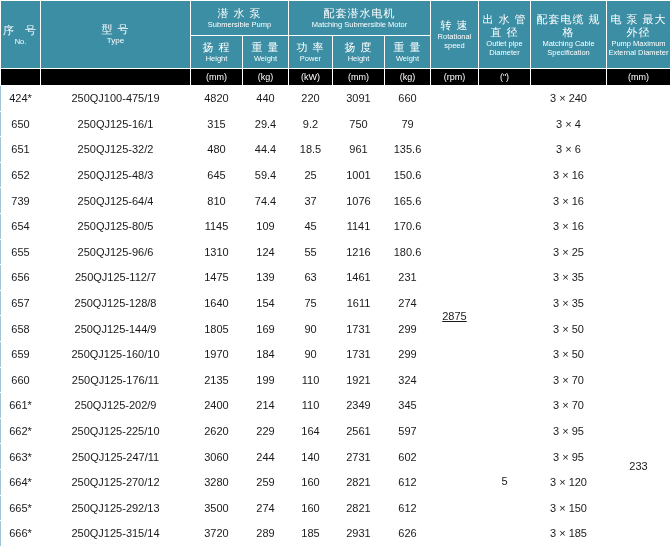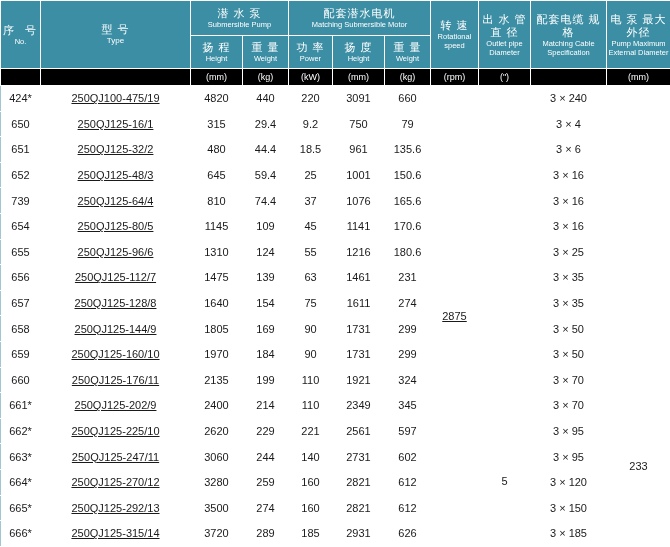--- a/index.html
+++ b/index.html
@@ -58,21 +58,20 @@
     font-size:11px;
     background:#ffffff;
   }
   .cell-num{
     text-align:left;
     padding-left:7px;
   }
   .cell-type{
     text-align:left;
     padding-left:9px;
-    text-decoration:underline;
   }
   tbody td{border:1px solid #9fc6d2;}
   tbody td.cell-num{border-left:1px solid #9fc6d2;}
   
   .merge{
     font-size:11px;
     vertical-align:bottom;
   }
   .merge-mid{
     vertical-align:middle;
@@ -304,21 +303,21 @@
         <td>110</td>
         <td>2349</td>
         <td>345</td>
         <td>3 × 70</td>
       </tr>
       <tr>
         <td class="cell-num">662*</td>
         <td class="cell-type">250QJ125-225/10</td>
         <td>2620</td>
         <td>229</td>
-        <td>221</td>
+        <td>164</td>
         <td>2561</td>
         <td>597</td>
         <td>3 × 95</td>
       </tr>
       <tr>
         <td class="cell-num">663*</td>
         <td class="cell-type">250QJ125-247/11</td>
         <td>3060</td>
         <td>244</td>
         <td>140</td>

